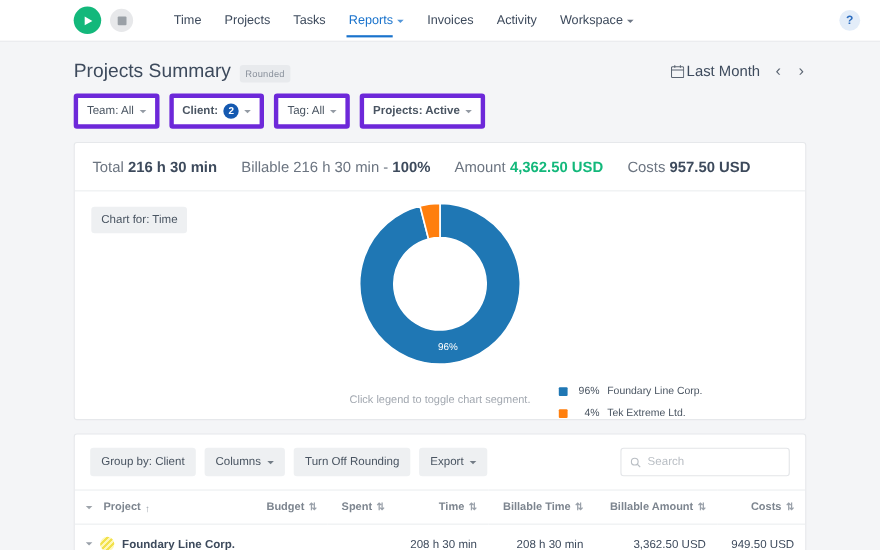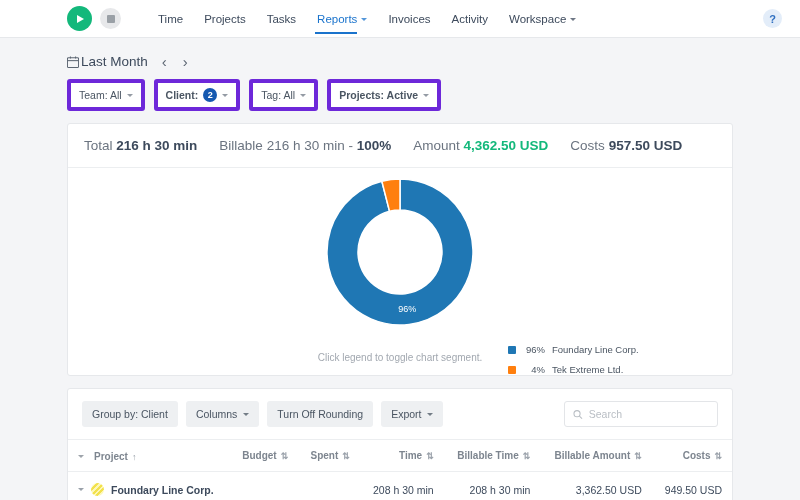--- a/index.html
+++ b/index.html
@@ -234,20 +234,24 @@
         <span>Workspace</span>
         <span class="caret"></span>
       </div>
     </nav>
   <div class="help-icon">?</div>
 </div>
 
 <div class="page">
 
   <div class="page-head">
+    <div class="title-wrap">
+      <div class="page-title">Projects Summary</div>
+      <div class="rounded-chip">Rounded</div>
+    </div>
     <div class="date-nav">
       <div class="date-label">
         <svg class="cal-icon" width="12" height="12" viewBox="0 0 14 14">
           <rect x="0.5" y="2" width="13" height="11.4" rx="1.2" fill="none" stroke="#5b6572" stroke-width="1.2"></rect>
           <line x1="0.5" y1="5.4" x2="13.5" y2="5.4" stroke="#5b6572" stroke-width="1.2"></line>
           <line x1="4" y1="0.5" x2="4" y2="3" stroke="#5b6572" stroke-width="1.2"></line>
           <line x1="10" y1="0.5" x2="10" y2="3" stroke="#5b6572" stroke-width="1.2"></line>
         </svg>
         <span>Last Month</span>
       </div>
@@ -290,20 +294,21 @@
         <span>Amount</span>
         <span class="green">4,362.50 USD</span>
       </div>
       <div class="stat">
         <span>Costs</span>
         <b>957.50 USD</b>
       </div>
     </div>
 
     <div class="chart-area">
+      <div class="chart-for-btn">Chart for: Time</div>
 
       <div class="donut-wrap">
         <div class="donut-block">
           <svg id="donut-svg" width="152" height="152" viewBox="0 0 152 152">
               <path d="M 76 3 A 73 73 0 1 1 57.84563823696556 5.293429237609942 L 65.55502473907607 35.3195072325975 A 42 42 0 1 0 76 34 Z" fill="#1f77b4" stroke="#ffffff" stroke-width="1.5"></path>
               <text x="83.2066609299475" y="136.04659532558247" text-anchor="middle" fill="#ffffff" font-size="9" font-family="&quot;Liberation Sans&quot;, sans-serif">96%</text>
               <path d="M 57.84563823696556 5.293429237609942 A 73 73 0 0 1 75.99999999999999 3 L 75.99999999999999 34 A 42 42 0 0 0 65.55502473907607 35.3195072325975 Z" fill="#ff7f0e" stroke="#ffffff" stroke-width="1.5"></path>
             </svg>
         </div>
       </div>

